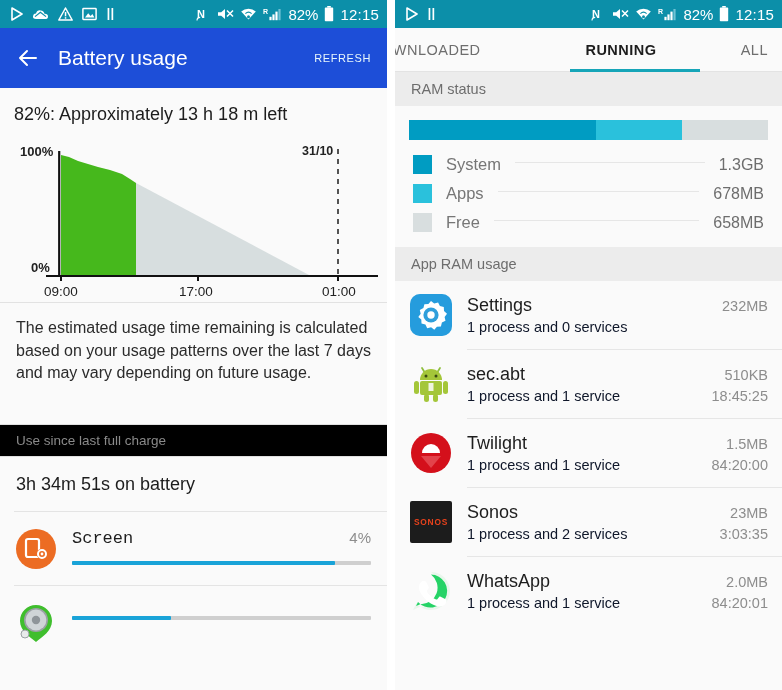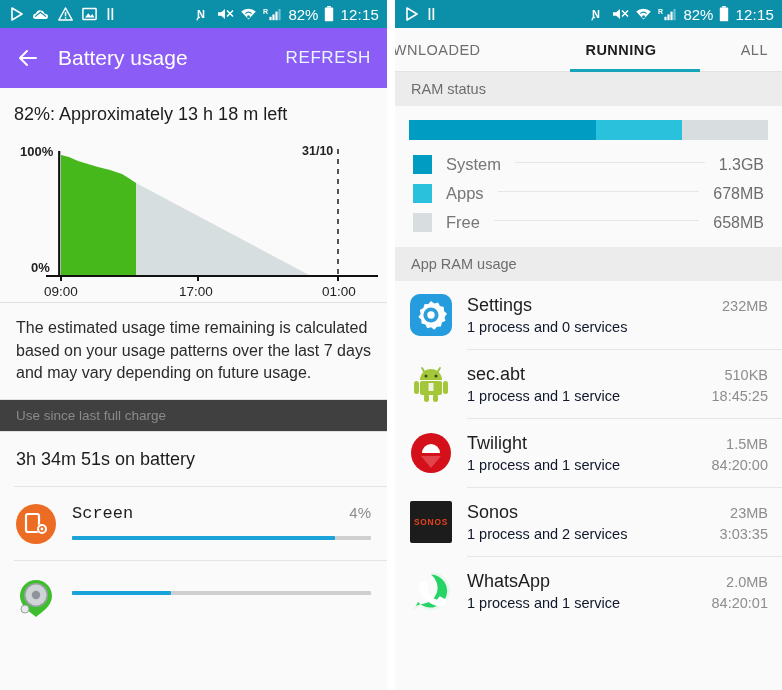--- a/index.html
+++ b/index.html
@@ -19,39 +19,39 @@
     padding: 0 8px 0 10px; color: #ffffff;
   }
   .sb-left { display: flex; align-items: center; gap: 9px; flex: 1; }
   .sb-right { display: flex; align-items: center; gap: 6px; }
   .sb-ico { display: inline-flex; align-items: center; justify-content: center; }
   .sb-text { font-size: 15px; letter-spacing: 0.2px; }
   .sb-pct { font-size: 15px; }
 
   
   .appbar {
-    height: 60px; background: #8b5cf6; display: flex; align-items: center;
+    height: 60px; background: #1d4ed8; display: flex; align-items: center;
     padding: 0 16px 0 14px; color: #ffffff;
   }
   .back-ico { width: 30px; height: 30px; flex: none; }
   .appbar-title { font-size: 21px; margin-left: 14px; flex: 1; font-weight: 400; }
-  .appbar-action { font-size: 17px; letter-spacing: 0.6px; color: #e8f7fb; }
+  .appbar-action { font-size: 11px; letter-spacing: 0.6px; color: #e8f7fb; }
 
   
   .batt-headline { font-size: 18px; color: #1d1d1d; padding: 16px 14px 6px 14px; }
   .chart-wrap { position: relative; height: 165px; margin: 0 6px 0 6px; }
   .chart-svg { display: block; }
   .sec-divider { height: 1px; background: #e2e2e2; margin: 6px 0 0 0; }
   .para {
     font-size: 16px; line-height: 1.42; color: #2b2b2b;
     padding: 14px 16px 14px 16px;
   }
   .band {
-    background: #404040; color: #8a8a8a; font-size: 13.5px;
-    padding: 8px 16px; border-top: 1px solid #e0e0e0; border-bottom: 1px solid #e0e0e0;
+    background: #000000; color: #8a8a8a; font-size: 13.5px;
+    padding: 8px 16px; border-top: 1px solid #e0e0e0; border-bottom: 1px solid #e0e0e0; margin-top: 25px;
   }
   .onbattery { font-size: 18px; color: #1d1d1d; padding: 17px 16px 16px 16px; }
   .row-sep { height: 1px; background: #e4e4e4; margin-left: 14px; }
   .usage-row { display: flex; align-items: flex-start; padding: 15px 16px 14px 14px; gap: 14px; }
   .usage-ico { width: 44px; height: 44px; flex: none; }
   .usage-body { flex: 1; padding-top: 2px; }
   .usage-top { display: flex; justify-content: space-between; align-items: baseline; }
   .usage-name { font-size: 17px; color: #1d1d1d; font-family: Liberation Mono, monospace; }
   .usage-pct { font-size: 15px; color: #8d8d8d; }
   .bar-track { height: 4px; background: #cfcfcf; margin-top: 13px; border-radius: 1px; }

